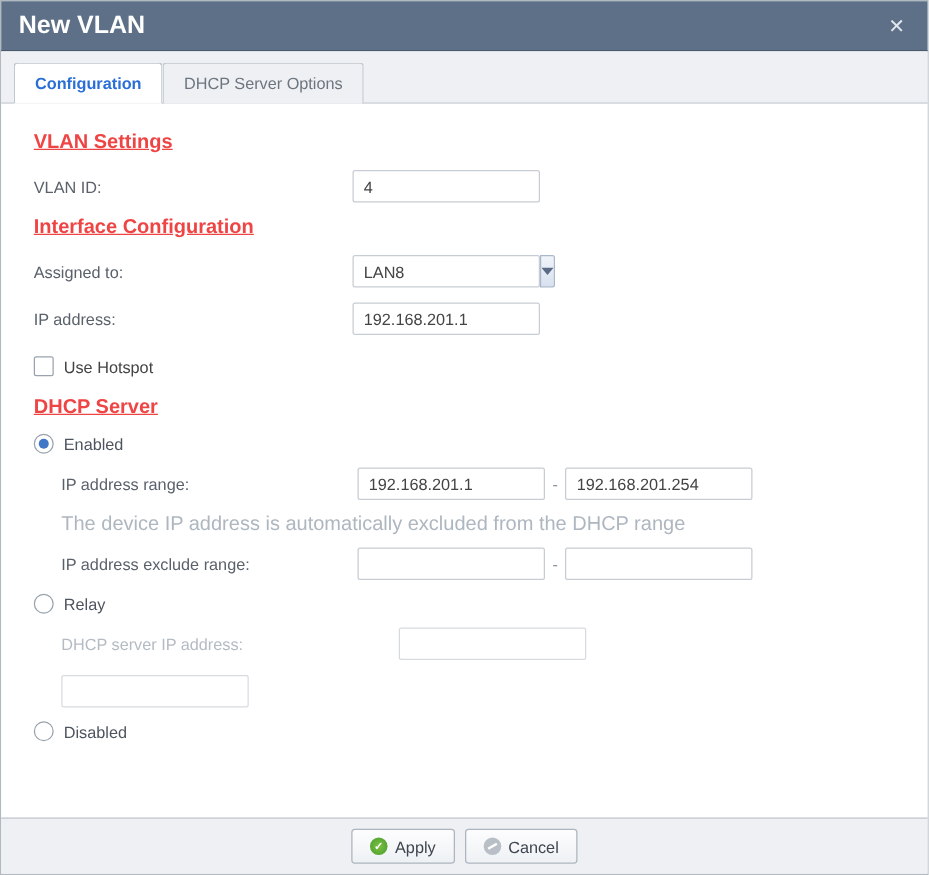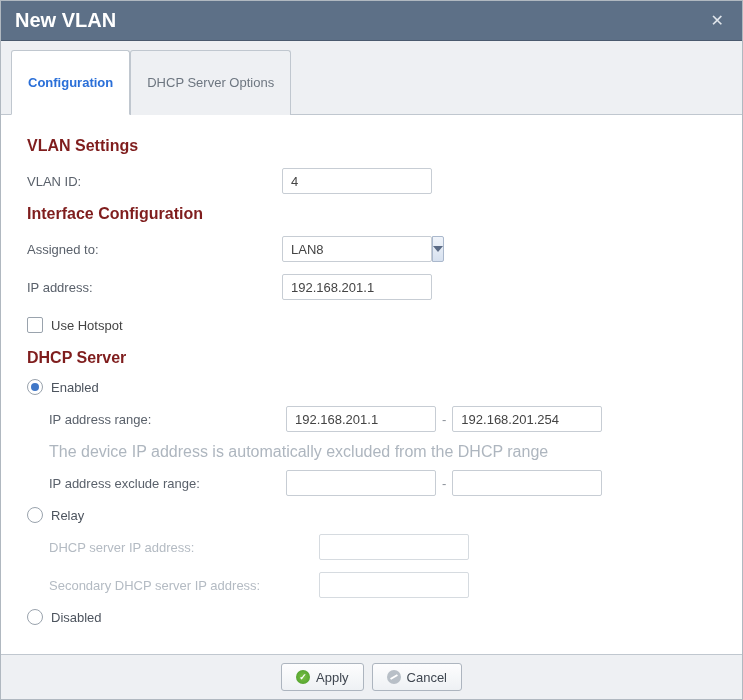--- a/index.html
+++ b/index.html
@@ -2,24 +2,24 @@
 <html><head>
 <meta charset="utf-8">
 <style>
   * { box-sizing: border-box; margin: 0; padding: 0; }
   body { font-family: "Segoe UI", Arial, sans-serif; font-size: 13px; color: #444; background: #fff; width: 743px; height: 700px; overflow: hidden; }
   .dialog { width: 743px; height: 700px; border: 1px solid #b0b8c0; display: flex; flex-direction: column; }
   .titlebar { background: #5d7087; color: #fff; display: flex; align-items: center; justify-content: space-between; padding: 8px 14px; border-bottom: 1px solid #4a5a6e; }
   .titlebar h1 { font-size: 20px; font-weight: 600; }
   .close-x { font-size: 16px; color: #e1e6ec; cursor: pointer; padding: 0 4px; font-weight: 300; }
   .tabbar { background: #eef0f3; border-bottom: 1px solid #c0c7cf; display: flex; padding: 8px 10px 0 10px; gap: 0; }
-  .tab { padding: 24px 16px; border: 1px solid #c0c7cf; border-bottom: none; border-radius: 3px 3px 0 0; background: #eef0f3; color: #6d7680; font-size: 13px; cursor: pointer; position: relative; top: 1px; }
+  .tab { padding: 8px 16px; border: 1px solid #c0c7cf; border-bottom: none; border-radius: 3px 3px 0 0; background: #eef0f3; color: #6d7680; font-size: 13px; cursor: pointer; position: relative; top: 1px; }
   .tab.active { background: #fff; color: #2a6fd8; font-weight: 600; border-bottom: 1px solid #fff; }
   .body { flex: 1; padding: 18px 26px 10px 26px; overflow-y: auto; background: #fff; }
-  h2.section { font-size: 16px; font-weight: 700; color: #7f1d1d; margin: 10px 0 12px 0; }
+  h2.section { font-size: 16px; font-weight: 700; color: #ef4444; margin: 10px 0 12px 0; text-decoration: underline; }
   h2.section.first { margin-top: 4px; }
   .row { display: flex; align-items: center; margin-bottom: 10px; min-height: 28px; }
   .row-indent { padding-left: 22px; }
   .lbl { width: 255px; color: #5a616b; font-size: 13px; }
   .lbl-indent { width: 237px; }
   .lbl.disabled { color: #b4bbc3; }
   .note { color: #aeb6bf; font-size: 16px; margin: 2px 0 8px 0; padding-left: 22px; }
   input[type=text].field { height: 26px; border: 1px solid #c7cdd4; border-radius: 2px; padding: 2px 8px; font-size: 13px; color: #444; width: 150px; }
   input[type=text].field.disabled { background: #fff; color: #bbb; border-color: #d6dbe0; }
   .select-wrap { position: relative; width: 150px; display: flex; }
@@ -121,21 +121,20 @@
       <input type="radio" name="dhcp" class="rad" id="r-relay" style="">
       <label for="r-relay">Relay</label>
     </div>
 
     <div class="row row-indent">
       <span class="lbl disabled" style="width:270px">DHCP server IP address:</span>
       <input type="text" class="field disabled" disabled="" value="" style="">
     </div>
 
     <div class="row row-indent">
-      <span class="lbl disabled" style="width:270px">Secondary DHCP server IP address:</span>
       <input type="text" class="field disabled" disabled="" value="" style="">
     </div>
 
     <div class="radio-row">
       <input type="radio" name="dhcp" class="rad" id="r-disabled" style="">
       <label for="r-disabled">Disabled</label>
     </div>
 
   </div>
 

